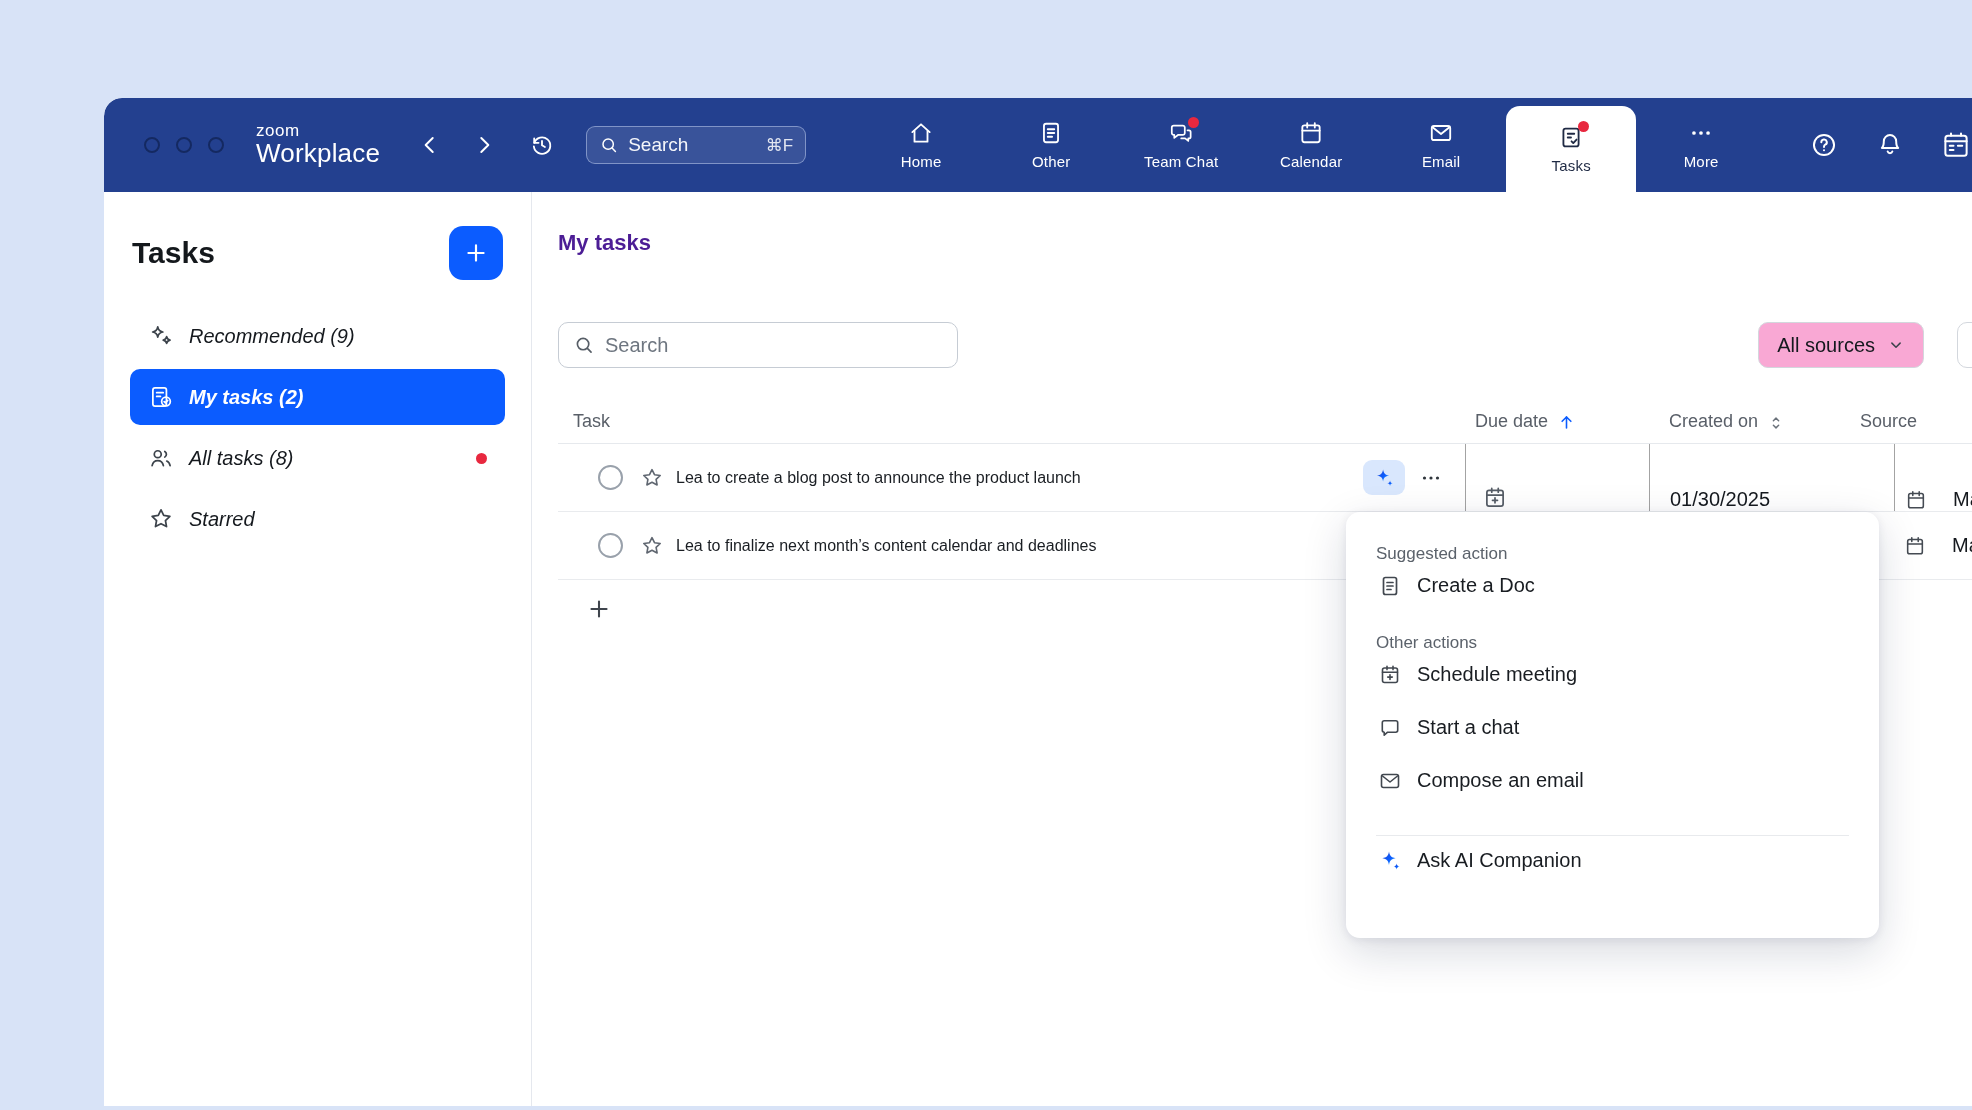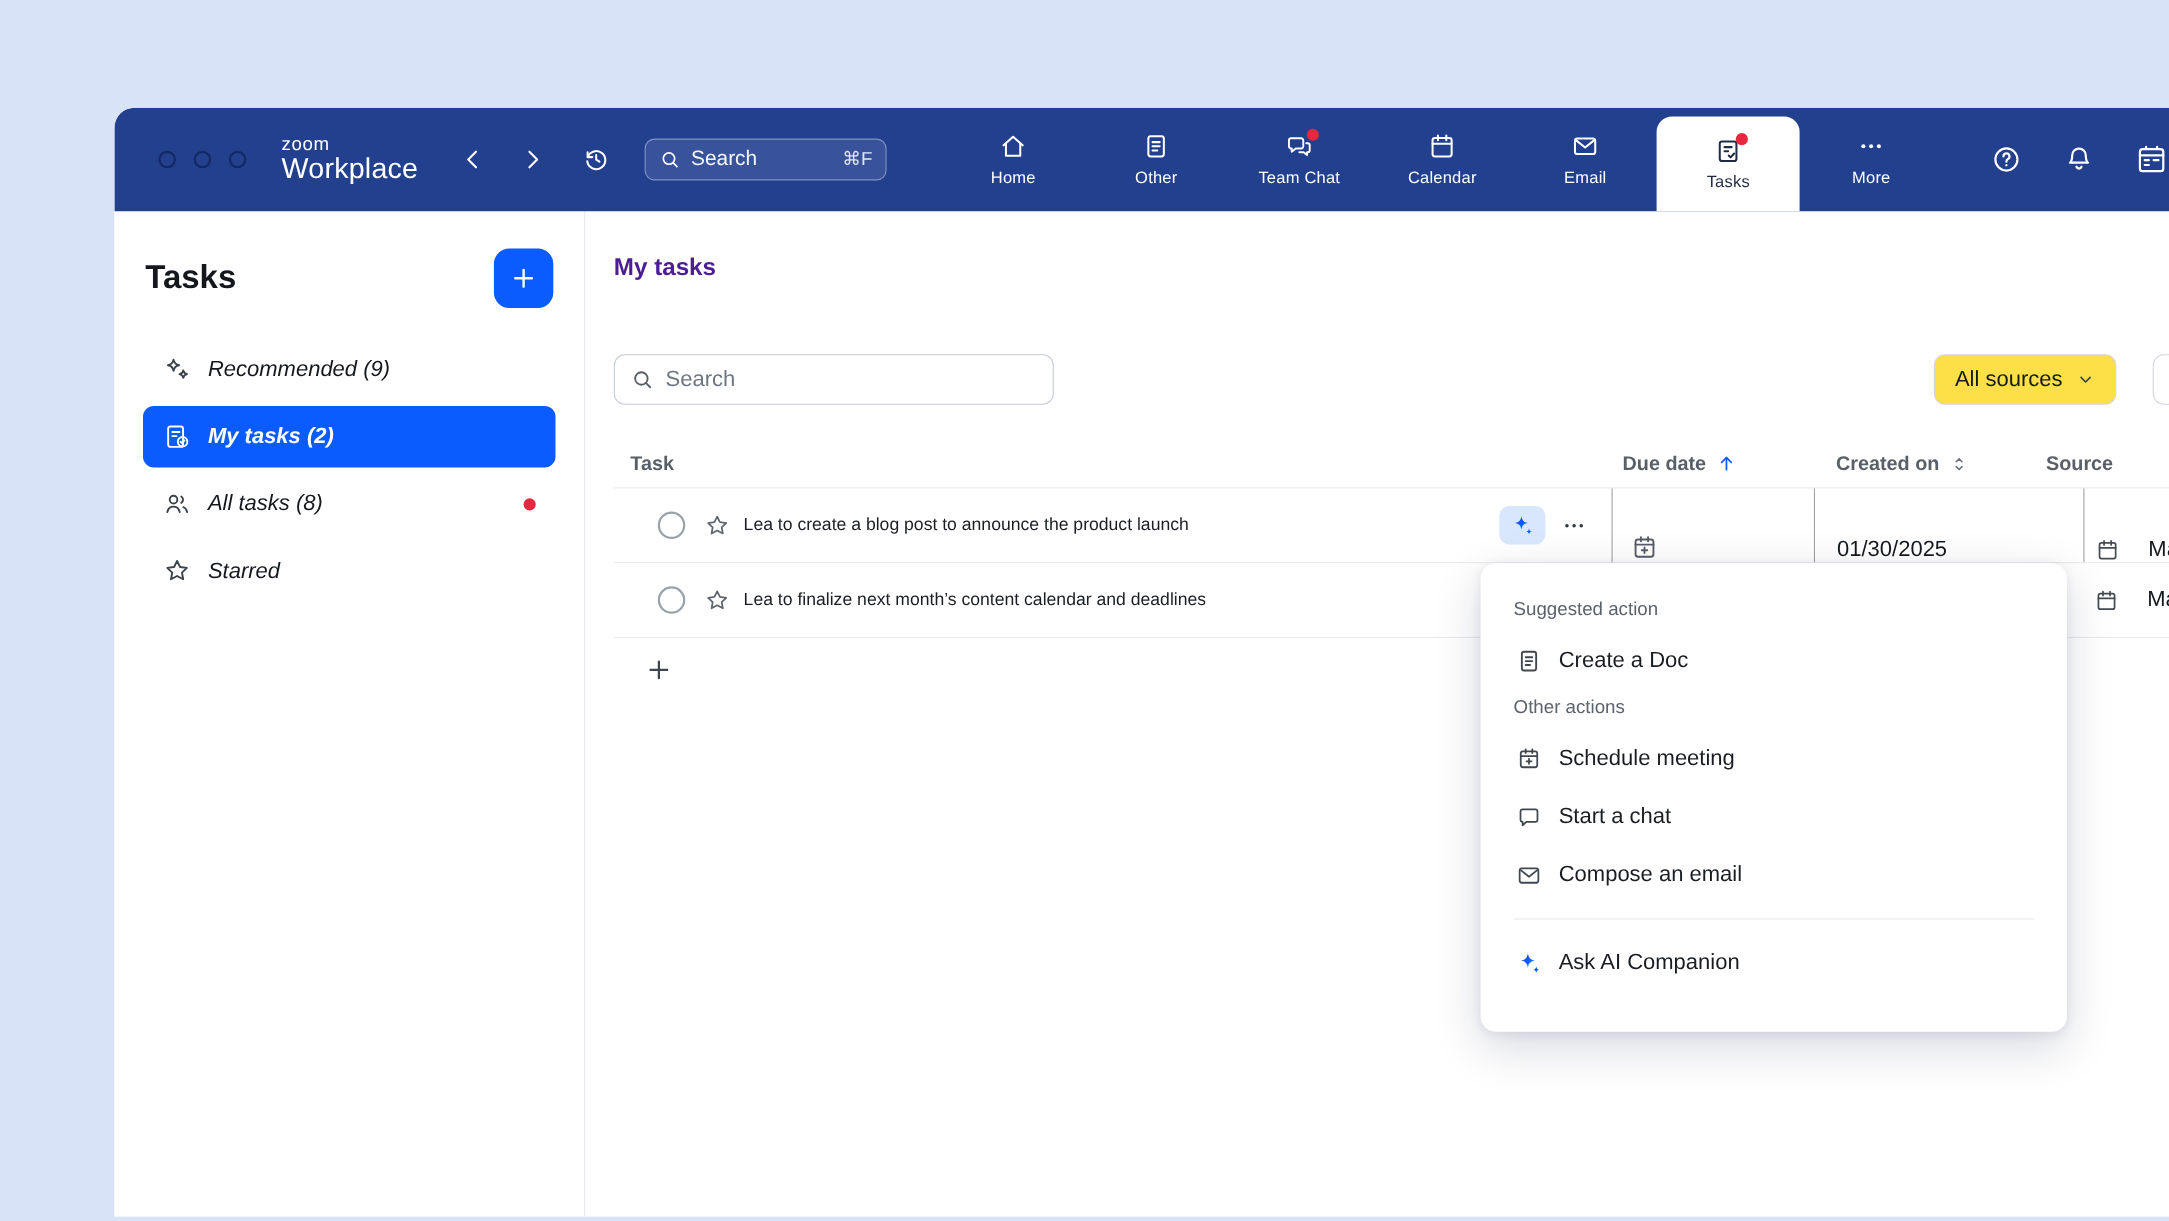--- a/index.html
+++ b/index.html
@@ -100,33 +100,33 @@
     display:flex; align-items:center; padding:0 14px; gap:10px; background:#fff;
   }
   .search-box .ic { color:#565d66; flex:0 0 auto; }
   .search-box input {
     border:none; outline:none; flex:1; font-size:20px; font-family:inherit; color:#15191e;
     background:transparent;
   }
   .search-box input::placeholder { color:#6e7680; }
   .sources-btn {
     margin-left:auto; margin-right:48px; height:46px; border:1px solid #d3d7dd; border-radius:10px;
-    background:#fde047; display:flex; align-items:center; gap:12px; padding:0 18px;
+    background:#f9a8d4; display:flex; align-items:center; gap:12px; padding:0 18px;
     font-size:20px; color:#15191e; cursor:pointer; font-family:inherit;
   }
   .sources-btn .ic { color:#3c434b; }
   .sliver-btn {
     position:absolute; left:1399px; top:0; width:42px; height:46px;
     border:1px solid #d3d7dd; border-radius:10px; background:#fff; cursor:pointer;
   }
 
   .table { margin-top:32px; width:1414px; }
   .tr { display:grid; grid-template-columns:1fr 184px 201px 122px; align-items:center; }
   .thead { height:44px; border-bottom:1px solid #e6e9ed; color:#595f68; font-size:18px; }
-  .th { display:flex; align-items:center; gap:9px;font-weight:bold; }
+  .th { display:flex; align-items:flex-end; gap:9px; }
   .th-task { padding-left:15px; }
   .th-due { padding-left:10px; }
   .th-created { padding-left:20px; }
   .th-source { padding-left:10px; }
   .sort-up { color:#0b5cff; }
   .sort-both { color:#6a717a; }
 
   .row { height:68px; border-bottom:1px solid #e9ebee; }
   .cell-task { display:flex; align-items:center; padding-left:40px; height:100%; }
   .chk {
@@ -155,21 +155,21 @@
   .add-task-btn { background:none; border:none; color:#3f454d; cursor:pointer; display:flex; padding:0; }
 
   
   .popup {
     position:absolute; left:1346px; top:512px; width:533px; min-height:426px;
     background:#fff; border-radius:14px; z-index:50; padding:26px 28px 24px 28px;
     box-shadow:0 14px 44px rgba(15,25,60,.16), 0 2px 10px rgba(15,25,60,.08);
   }
   .popup-section-title { font-size:17px; font-weight:400; color:#5b626b; margin:6px 0 10px 2px; }
   .popup-item {
-    height:53px; display:flex; align-items:center; gap:15px; font-size:20px; color:#191d22;
+    height:53px; display:flex; gap:15px; font-size:20px; color:#191d22;
     cursor:pointer; border-radius:8px; padding:0 4px;
   }
   .popup-item .ic { color:#41474f; }
   .popup-divider { height:1px; background:#e8eaed; margin:13px 2px; }
 
   .ic { display:inline-block; flex:0 0 auto; }
 </style>
 </head>
 <body>
 

